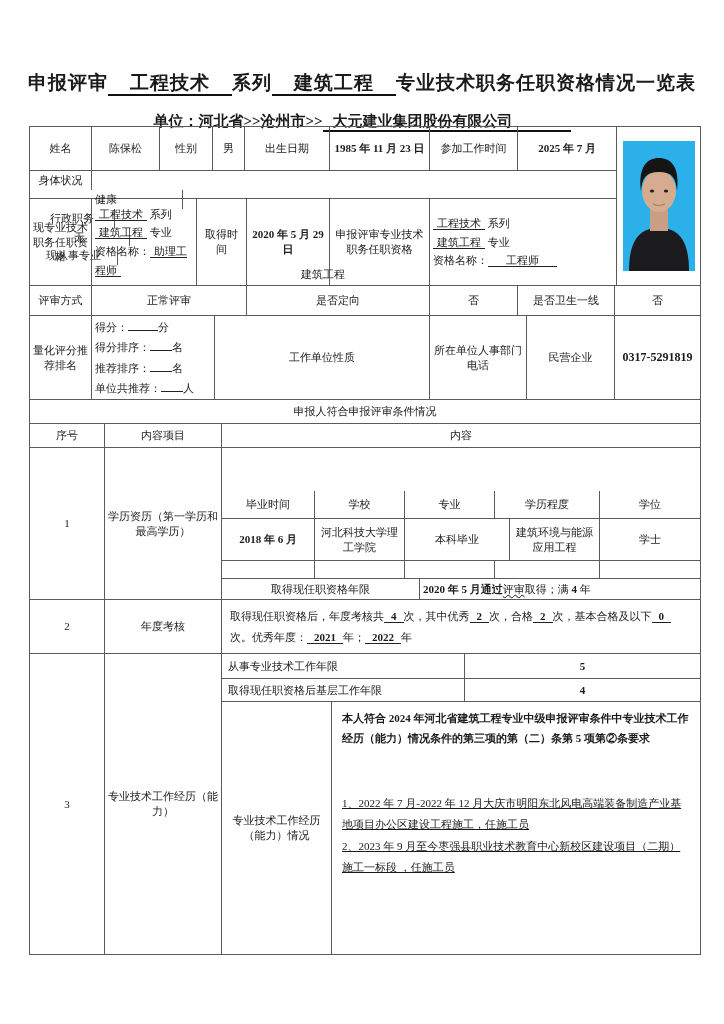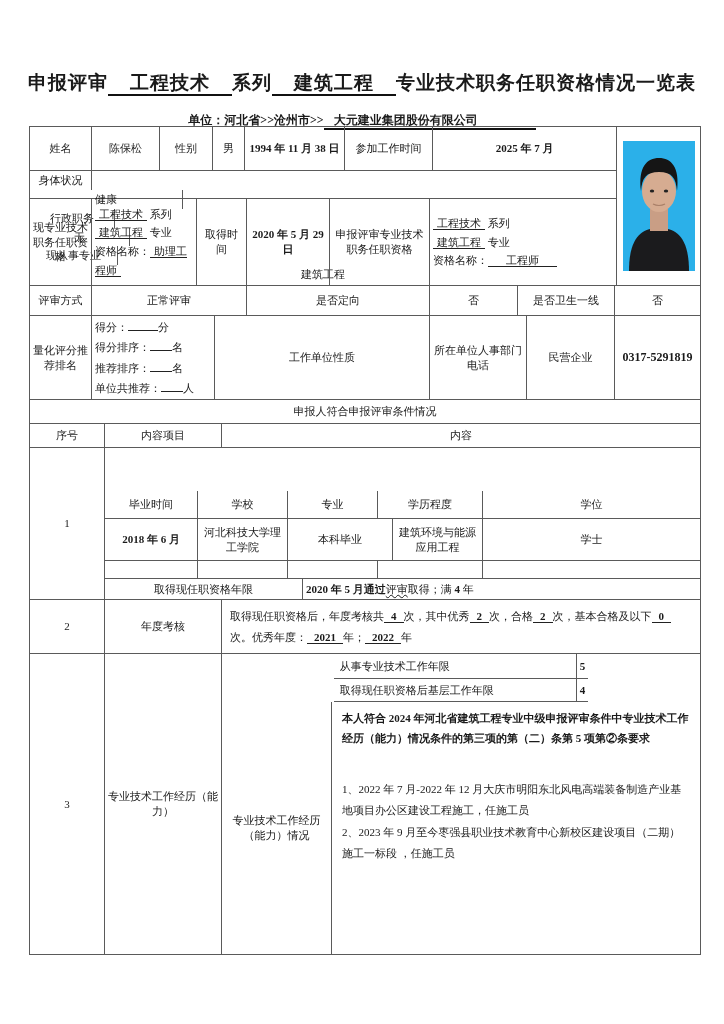--- a/index.html
+++ b/index.html
@@ -12,21 +12,21 @@
     color: #1a1a1a;
     overflow: hidden;
   }
   .title {
     position: absolute; top: 70px; left: 0; right: 0;
     text-align: center; font-size: 19px; font-weight: bold;
     letter-spacing: 1px; white-space: nowrap;
   }
   .subtitle {
     position: absolute; top: 112px; left: 0; right: 0;
-    text-align: center; font-size: 12px; font-weight: bold;
+    text-align: center; font-size: 15px; font-weight: bold;
   }
   .blankline { border-bottom: 2px solid #111; padding: 0 22px 1px 22px; }
   .companyline { border-bottom: 2px solid #111; padding: 0 58px 1px 10px; }
 
   .tbl {
     position: absolute; top: 126px; left: 29px;
     width: 672px; border: 1px solid #5a5a5a;
     font-size: 11px; line-height: 1.35;
   }
   .r { display: flex; border-bottom: 1px solid #5a5a5a; align-items: stretch; }
@@ -41,42 +41,43 @@
   .c.top { align-items: flex-start; }
   .col { display: flex; flex-direction: column; }
   .v { font-weight: bold; }
   .ul { border-bottom: 1px solid #222; padding: 0 4px 0 4px; }
   .fill { font-weight: bold; border-bottom: 1px solid #222; padding: 0 7px; }
   .wavy { text-decoration: underline; text-decoration-style: wavy; text-decoration-thickness: 1px; }
   .blank { display: inline-block; border-bottom: 1px solid #222; height: 12px; }
   .scorebox { line-height: 1.85; }
   .qualbox { line-height: 1.7; }
   .claim { font-weight: bold; line-height: 1.85; }
-  .projects { margin-top: 30px; line-height: 1.95; }
+  .projects { margin-top: 44px; line-height: 1.95; text-decoration: underline; }
   .photo-cell { display:flex; align-items:center; justify-content:center; }
 </style>
 </head>
 <body>
 
 <div class="page">
 
   <div class="title"><span>申报评审</span><span class="blankline">工程技术</span><span>系列</span><span class="blankline">建筑工程</span><span>专业技术职务任职资格情况一览表</span></div>
 
   <div class="subtitle"><span>单位：河北省&gt;&gt;沧州市&gt;&gt;</span><span class="companyline">大元建业集团股份有限公司</span></div>
 
   <div class="tbl">
 
     <div class="r">
       <div class="col" style="width:586px;">
         <div class="r" style="height:44px;">
           <div class="c" style="width:62px;">姓名</div>
           <div class="c" style="width:68px;">陈保松</div>
           <div class="c" style="width:53px;">性别</div>
           <div class="c" style="width:32px;">男</div>
-          <div class="c v" style="width:100px;">1994 年 11 月 38 日</div>
+          <div class="c" style="width:85px;">出生日期</div>
+          <div class="c v" style="width:100px;">1985 年 11 月 23 日</div>
           <div class="c" style="width:88px;">参加工作时间</div>
           <div class="c v last">2025 年 7 月</div>
         </div>
         <div class="r" style="height:28px;flex-direction:column;">
           <div class="c" style="width:62px;">身体状况</div>
           <div class="c" style="width:153px;">健康</div>
           <div class="c" style="width:85px;">行政职务</div>
           <div class="c" style="width:100px;">无</div>
           <div class="c" style="width:88px;">现从事专业</div>
           <div class="c last">建筑工程</div>
@@ -145,20 +146,21 @@
       <div class="c last">申报人符合申报评审条件情况</div>
     </div>
     <div class="r" style="height:24px;">
       <div class="c" style="width:75px;">序号</div>
       <div class="c" style="width:117px;">内容项目</div>
       <div class="c last">内容</div>
     </div>
 
     <div class="r">
       <div class="c" style="width:75px;">1</div>
+      <div class="c" style="width:117px;">学历资历（第一学历和最高学历）</div>
       <div class="col last" style="flex:1;margin-top:43px;">
         <div class="r" style="height:28px;">
           <div class="c" style="width:93px;">毕业时间</div>
           <div class="c" style="width:90px;">学校</div>
           <div class="c" style="width:90px;">专业</div>
           <div class="c" style="width:105px;">学历程度</div>
           <div class="c last">学位</div>
         </div>
         <div class="r" style="height:42px;">
           <div class="c v" style="width:93px;">2018 年 6 月</div>
@@ -187,21 +189,21 @@
       <div class="c" style="width:75px;">2</div>
       <div class="c" style="width:117px;">年度考核</div>
       <div class="c left last" style="padding:4px 8px; line-height:1.9;">
         <div><span>取得现任职资格后，年度考核共</span><span class="fill">4</span><span>次，其中优秀</span><span class="fill">2</span><span>次，合格</span><span class="fill">2</span><span>次，基本合格及以下</span><span class="fill">0</span><span>次。优秀年度：</span><span class="fill">2021</span><span>年；</span><span class="fill">2022</span><span>年</span></div>
       </div>
     </div>
 
     <div class="r nb">
       <div class="c" style="width:75px;">3</div>
       <div class="c" style="width:117px;">专业技术工作经历（能力）</div>
-      <div class="col last" style="flex:1;align-items:center;">
+      <div class="col last" style="flex:1;">
         <div class="r" style="height:25px;">
           <div class="c left" style="width:243px; padding-left:6px;">从事专业技术工作年限</div>
           <div class="c v last">5</div>
         </div>
         <div class="r" style="height:23px;">
           <div class="c left" style="width:243px; padding-left:6px;">取得现任职资格后基层工作年限</div>
           <div class="c v last">4</div>
         </div>
         <div class="r nb" style="height:252px;">
           <div class="c" style="width:110px;">专业技术工作经历（能力）情况</div>

